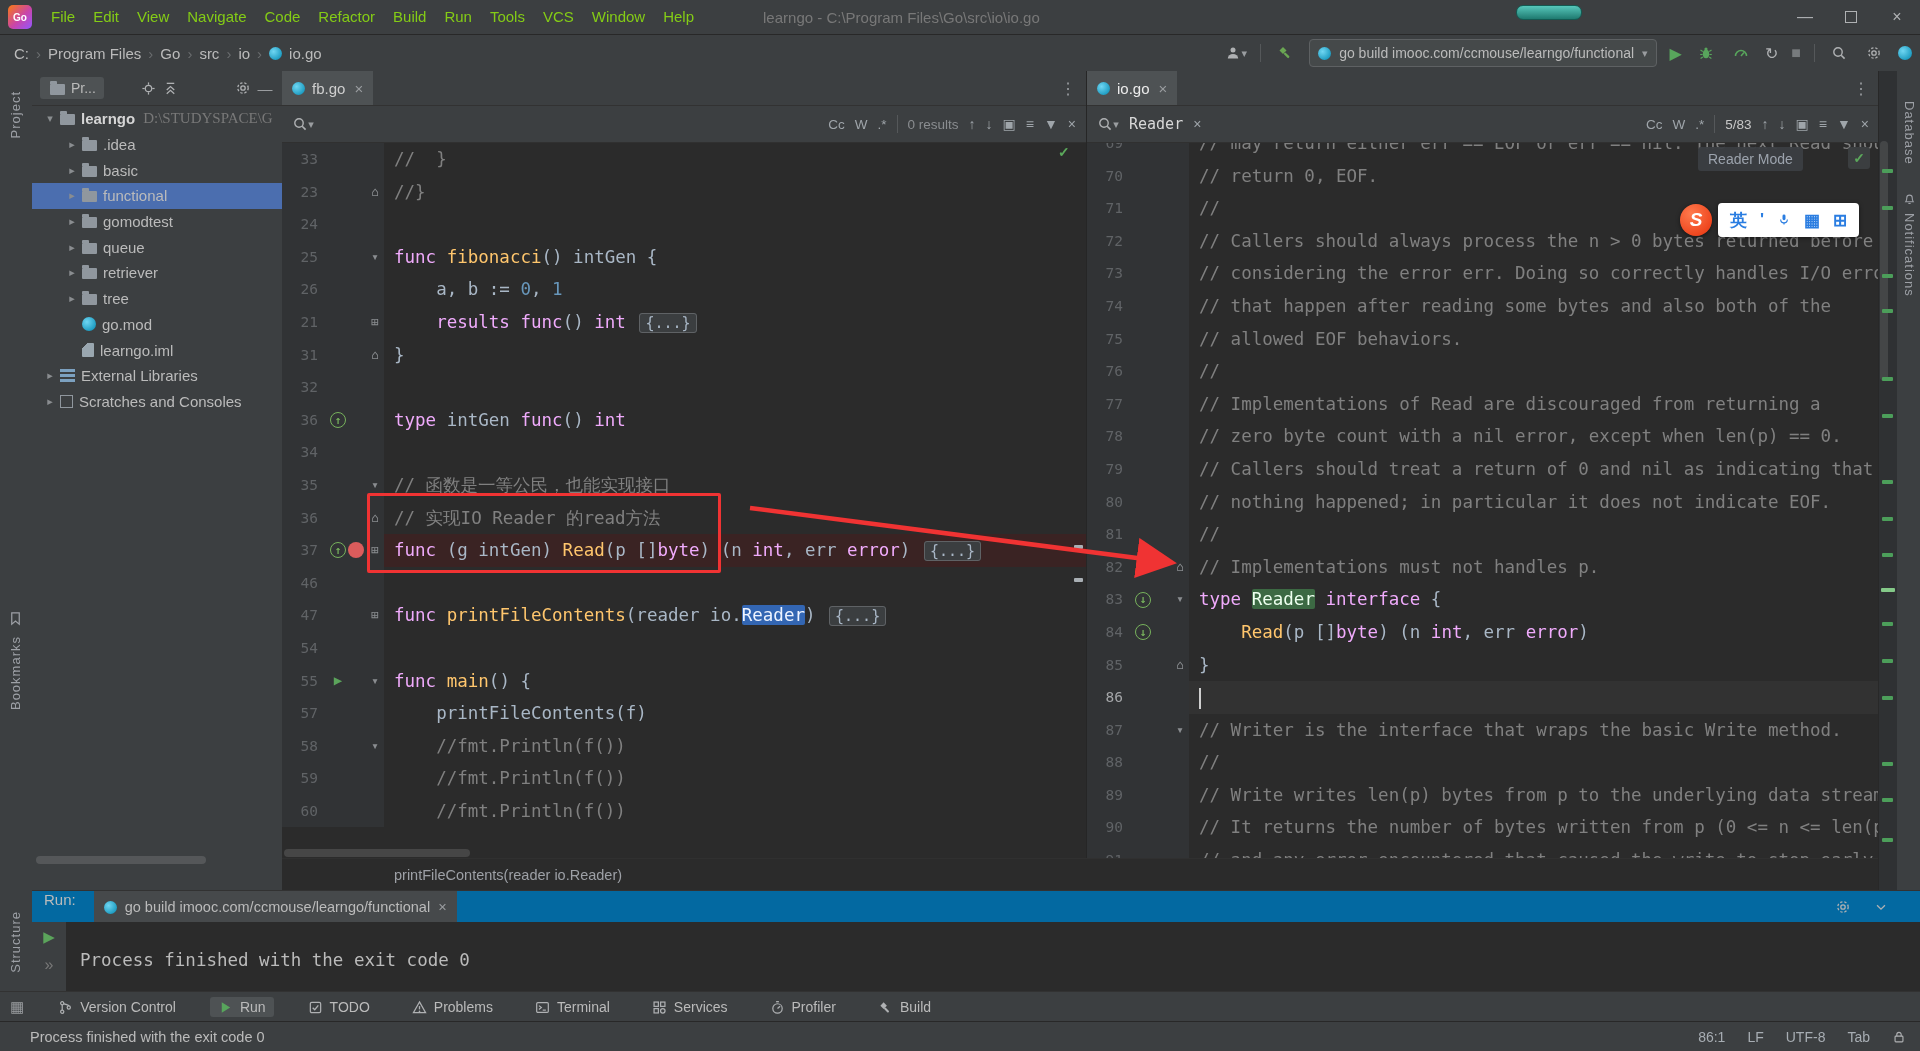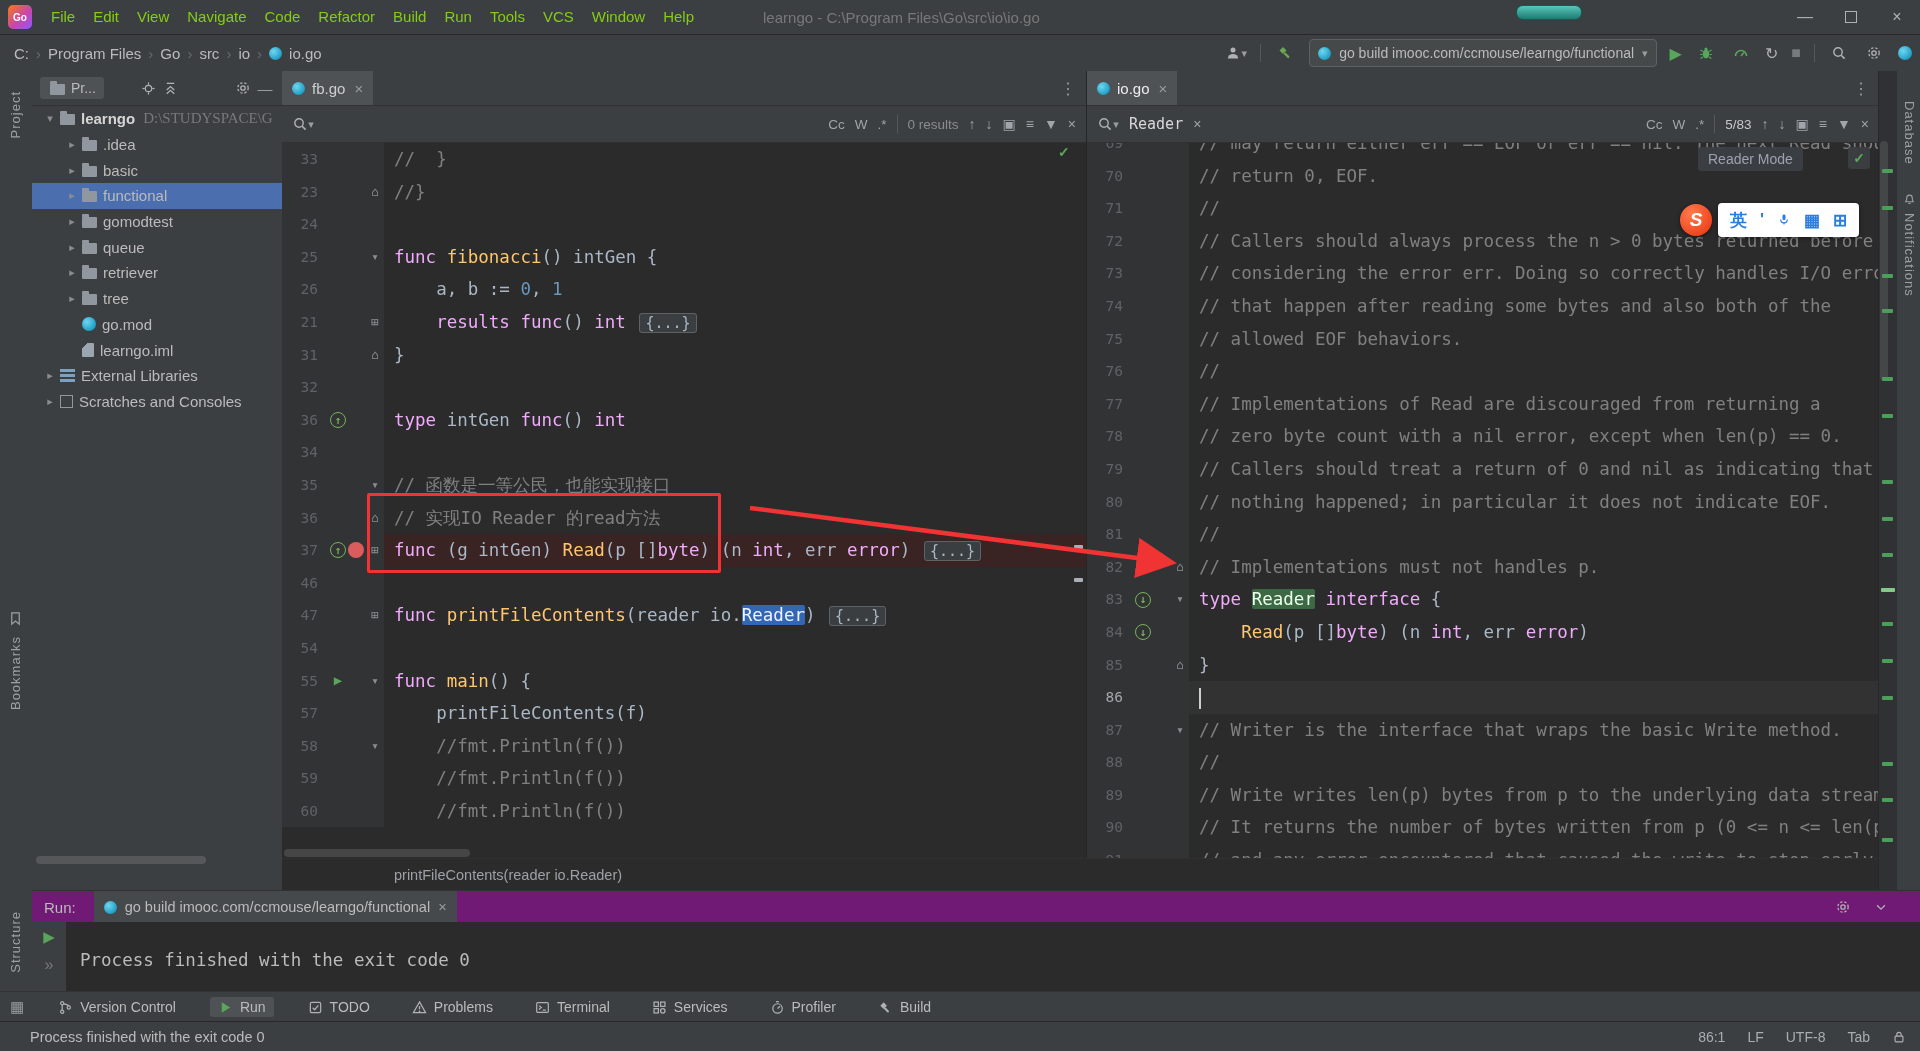--- a/index.html
+++ b/index.html
@@ -118,21 +118,21 @@
   #arrow-svg{position:absolute;left:0;top:0;z-index:55;pointer-events:none;}
 
   
   #ime{left:1680px;top:202px;height:36px;display:flex;align-items:center;z-index:60;}
   #ime-badge{width:32px;height:32px;border-radius:50%;background:radial-gradient(circle at 35% 30%,#FF7A4D,#E8320C);
              display:flex;align-items:center;justify-content:center;color:#fff;font-weight:bold;font-size:19px;font-style:italic;box-shadow:0 1px 4px rgba(0,0,0,.5);}
   #ime-bar{margin-left:6px;height:34px;background:#FFFFFF;border-radius:4px;display:flex;align-items:center;gap:13px;padding:0 12px;box-shadow:0 1px 4px rgba(0,0,0,.5);}
   .ime-it{color:#2A7DE1;font-size:17px;font-weight:bold;}
 
   
-  #run-header{left:32px;top:890px;width:1888px;height:32px;background:#701a75;border-top:1px solid #323232;display:flex;align-items:center;}
+  #run-header{left:32px;top:890px;width:1888px;height:32px;background:#0369a1;border-top:1px solid #323232;display:flex;}
   #run-label{margin-left:12px;color:#BBBBBB;}
   #run-tab{display:flex;align-items:center;gap:8px;background:#46494B;height:32px;padding:0 10px;margin-left:18px;font-size:14.5px;}
   #run-tab .tab-x{color:#9A9DA0;}
   #run-actions{margin-left:auto;margin-right:28px;display:flex;gap:16px;align-items:center;}
   #run-body{left:32px;top:922px;width:1888px;height:69px;background:#2B2B2B;}
   #run-gutter{position:absolute;left:0;top:0;width:34px;height:69px;background:#3C3F41;display:flex;flex-direction:column;align-items:center;gap:10px;padding-top:6px;box-sizing:border-box;}
   #run-out{position:absolute;left:48px;top:28px;color:#BBBBBB;font-size:17.5px;}
 
   
   #toolbar{left:0;top:991px;width:1920px;height:30px;background:#3C3F41;border-top:1px solid #323232;display:flex;align-items:center;gap:26px;}

